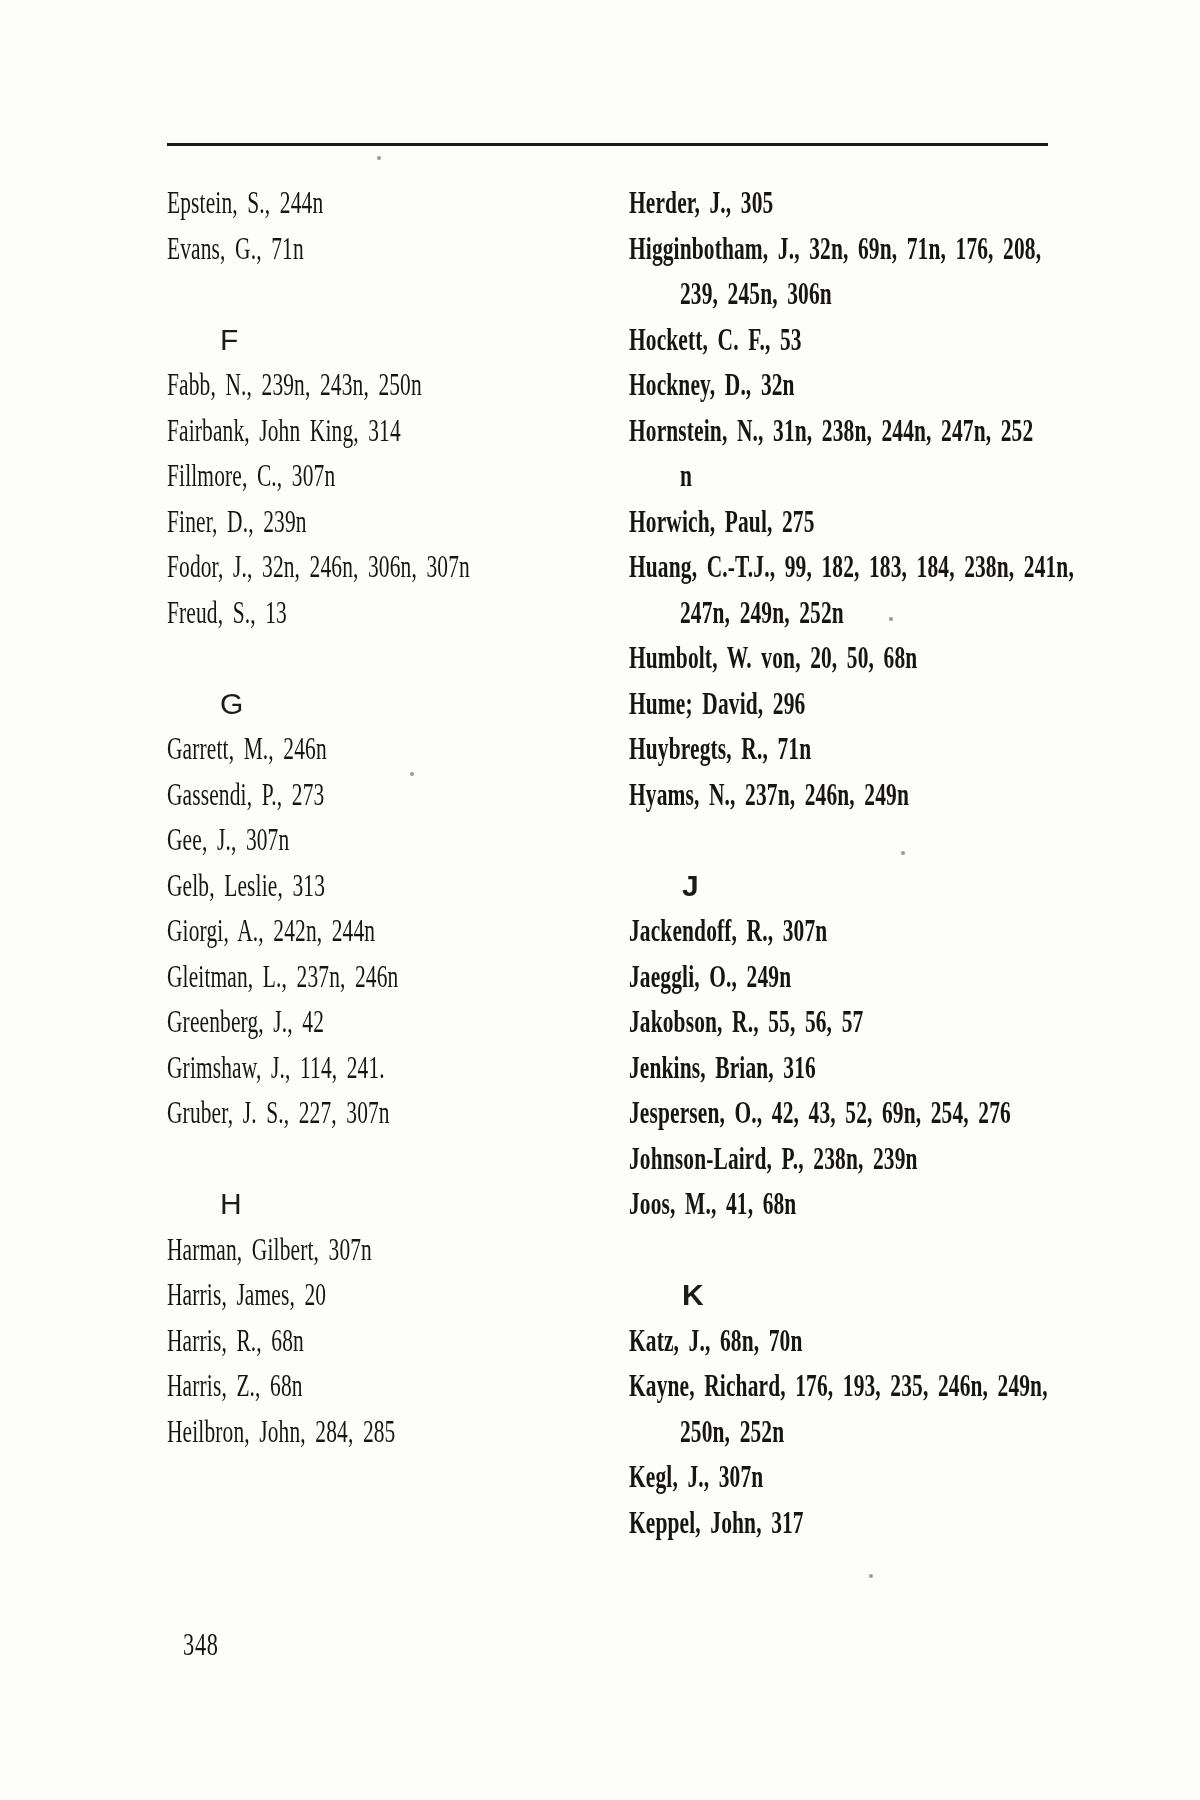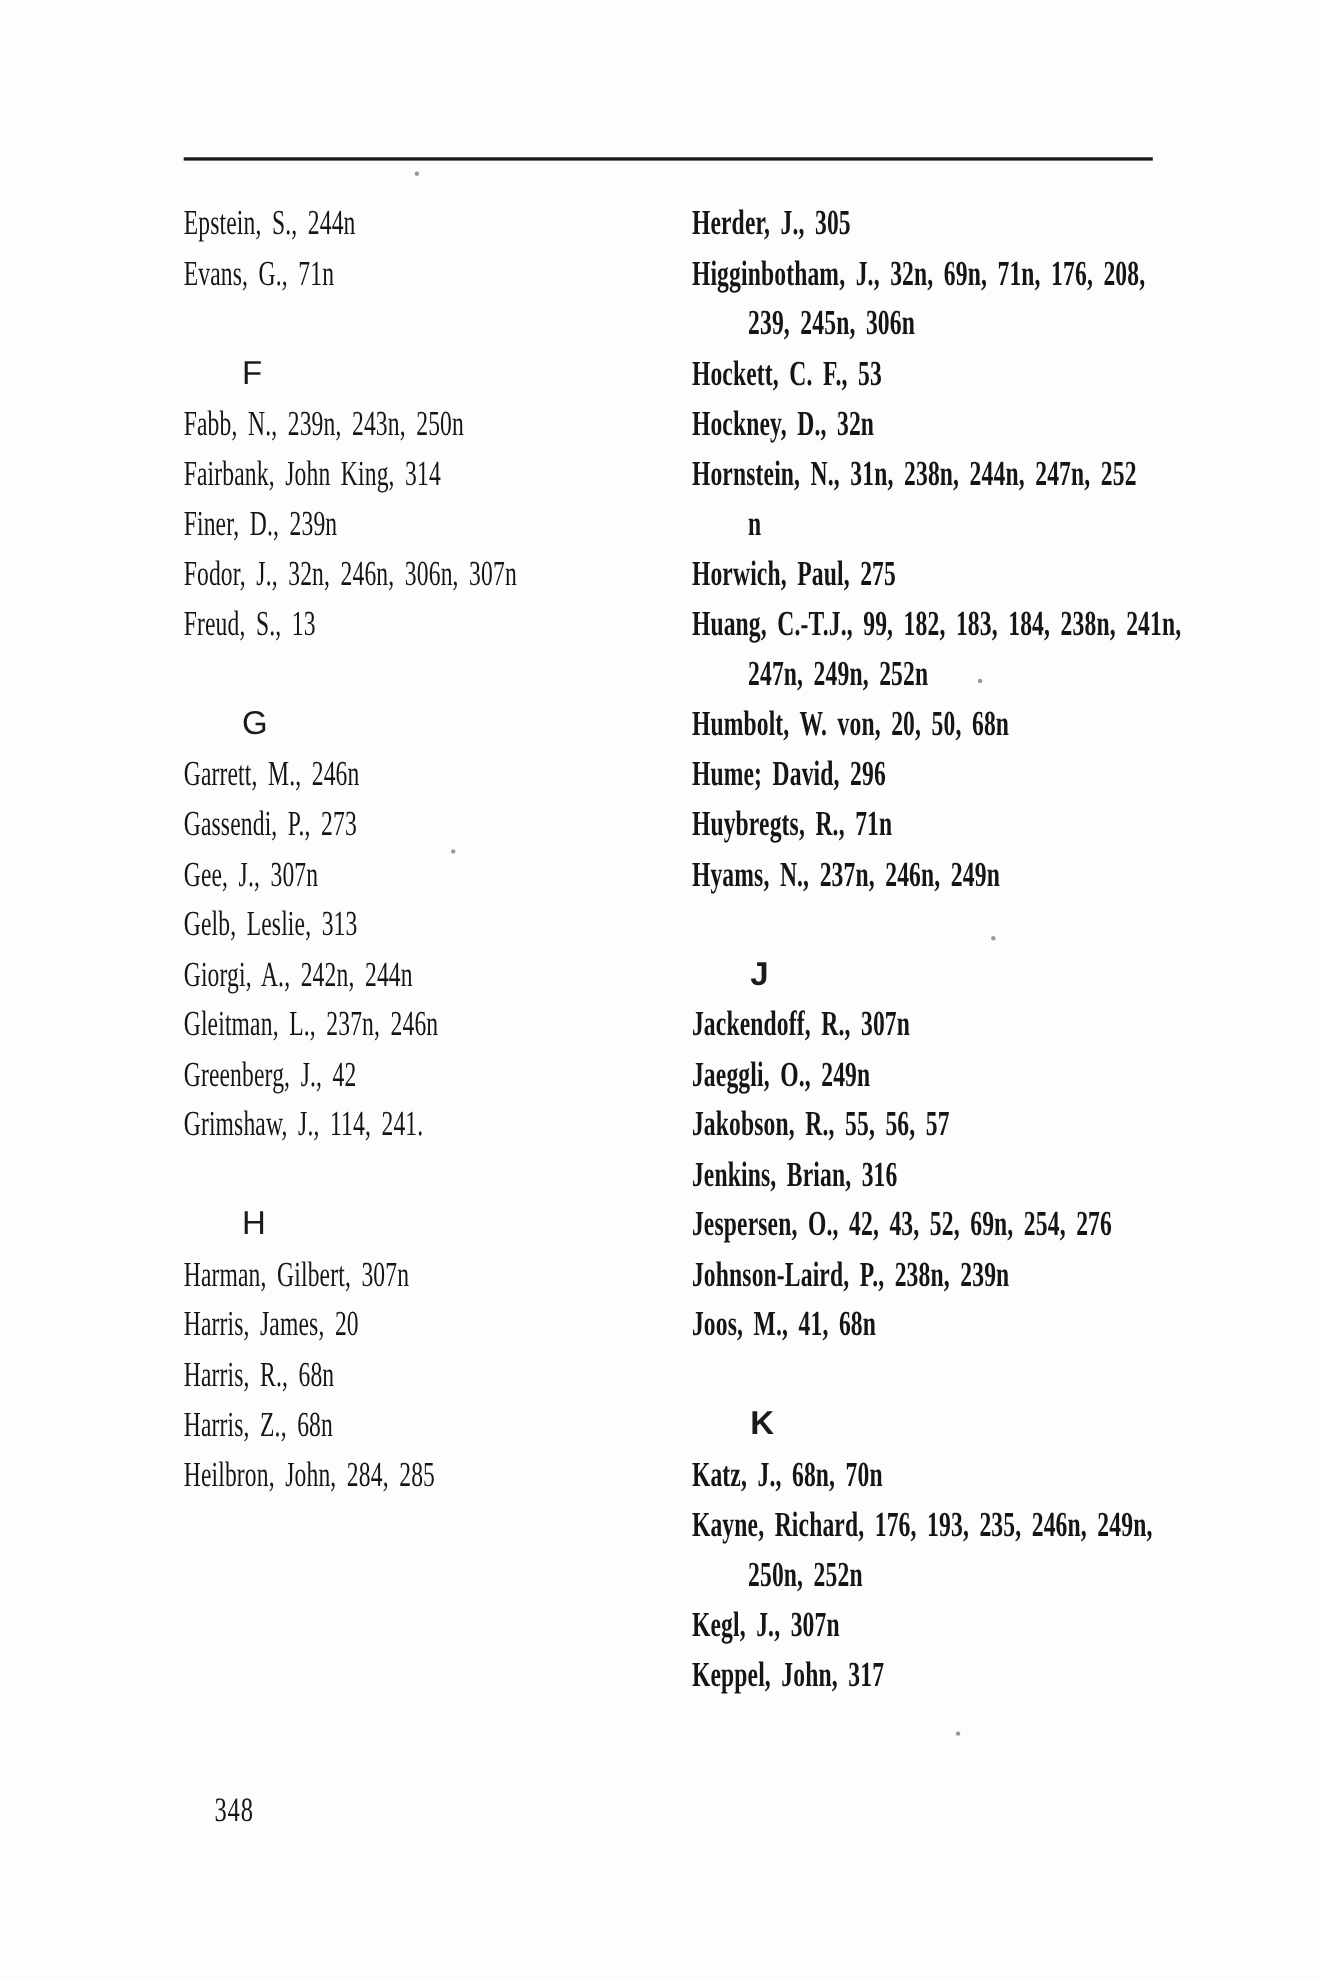--- a/index.html
+++ b/index.html
@@ -53,21 +53,20 @@
     font-family: "Liberation Sans", "DejaVu Sans", sans-serif;
     font-size: 30px;
     color: #1d1b19;
   }
 
   .page-number {
     position: absolute;
     left: 183px; top: 1622px;
     height: 45.5px; line-height: 45.5px;
     font-size: 31px;
-    margin-left: 12px;
   }
   .page-number > span {
     display: inline-block;
     transform: scaleX(0.72);
     transform-origin: 0 50%;
     letter-spacing: 1px;
   }
 
   .speck {
     position: absolute;
@@ -92,20 +91,23 @@
         <div class="ln"><span>Evans, G., 71n</span></div>
       </div>
       <div class="section-letter"><span>F</span></div>
       <div class="entry">
         <div class="ln"><span>Fabb, N., 239n, 243n, 250n</span></div>
       </div>
       <div class="entry">
         <div class="ln"><span>Fairbank, John King, 314</span></div>
       </div>
       <div class="entry">
+        <div class="ln"><span>Fillmore, C., 307n</span></div>
+      </div>
+      <div class="entry">
         <div class="ln"><span>Finer, D., 239n</span></div>
       </div>
       <div class="entry">
         <div class="ln"><span>Fodor, J., 32n, 246n, 306n, 307n</span></div>
       </div>
       <div class="entry">
         <div class="ln"><span>Freud, S., 13</span></div>
       </div>
       <div class="section-letter"><span>G</span></div>
       <div class="entry">
@@ -124,20 +126,23 @@
         <div class="ln"><span>Giorgi, A., 242n, 244n</span></div>
       </div>
       <div class="entry">
         <div class="ln"><span>Gleitman, L., 237n, 246n</span></div>
       </div>
       <div class="entry">
         <div class="ln"><span>Greenberg, J., 42</span></div>
       </div>
       <div class="entry">
         <div class="ln"><span>Grimshaw, J., 114, 241.</span></div>
+      </div>
+      <div class="entry">
+        <div class="ln"><span>Gruber, J. S., 227, 307n</span></div>
       </div>
       <div class="section-letter"><span>H</span></div>
       <div class="entry">
         <div class="ln"><span>Harman, Gilbert, 307n</span></div>
       </div>
       <div class="entry">
         <div class="ln"><span>Harris, James, 20</span></div>
       </div>
       <div class="entry">
         <div class="ln"><span>Harris, R., 68n</span></div>

